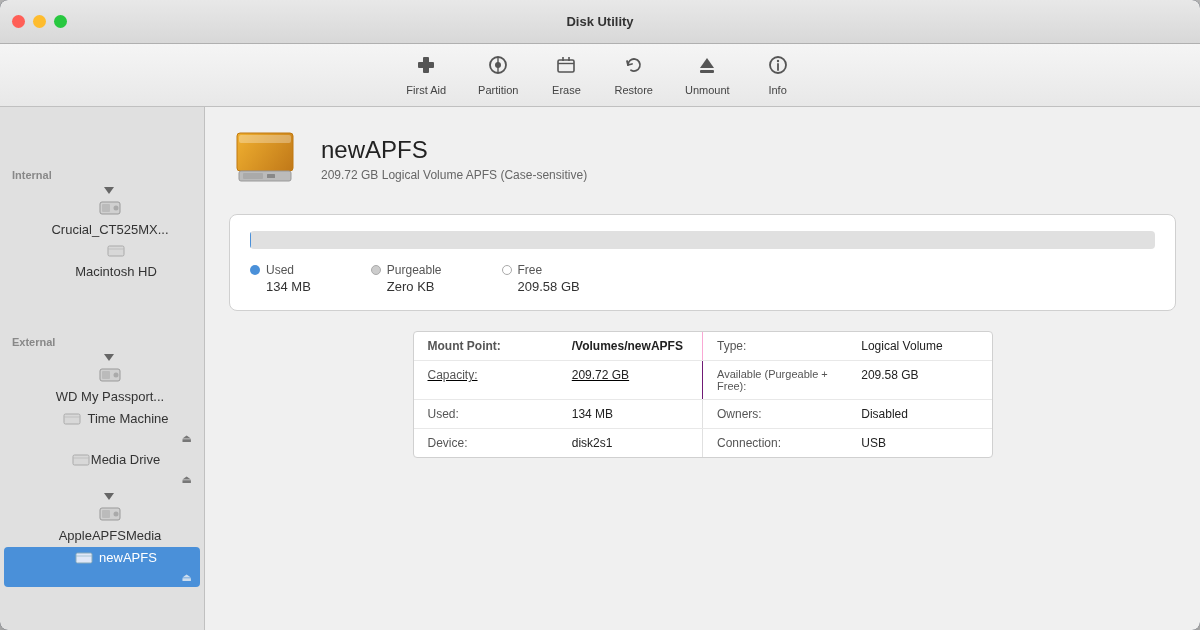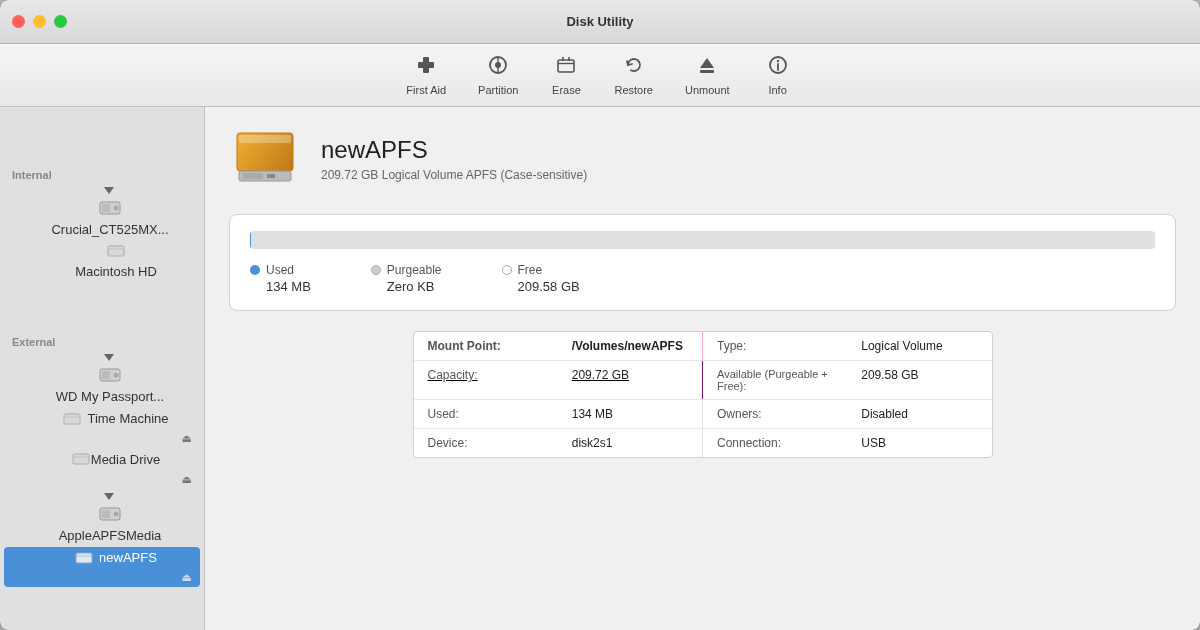--- a/index.html
+++ b/index.html
@@ -419,21 +419,21 @@
           <svg width="18" height="14" viewBox="0 0 18 14">
             <rect x="1" y="2" width="16" height="10" rx="1.5" fill="#d8d8d8" stroke="#aaa" stroke-width="1"></rect>
             <line x1="1" y1="5" x2="17" y2="5" stroke="#bbb" stroke-width="0.8"></line>
           </svg>
           <span>Time Machine</span>
         </div>
         <span class="eject-icon">⏏</span>
       </div>
 
       <div class="sidebar-item indented-2" style="justify-content: space-between;">
-        <div style="display:flex;align-items:flex-start;gap:1px;">
+        <div style="display:flex;align-items:flex-end;gap:1px;">
           <svg width="18" height="14" viewBox="0 0 18 14">
             <rect x="1" y="2" width="16" height="10" rx="1.5" fill="#d8d8d8" stroke="#aaa" stroke-width="1"></rect>
             <line x1="1" y1="5" x2="17" y2="5" stroke="#bbb" stroke-width="0.8"></line>
           </svg>
           <span>Media Drive</span>
         </div>
         <span class="eject-icon">⏏</span>
       </div>
 
       <div class="sidebar-item indented-1">

